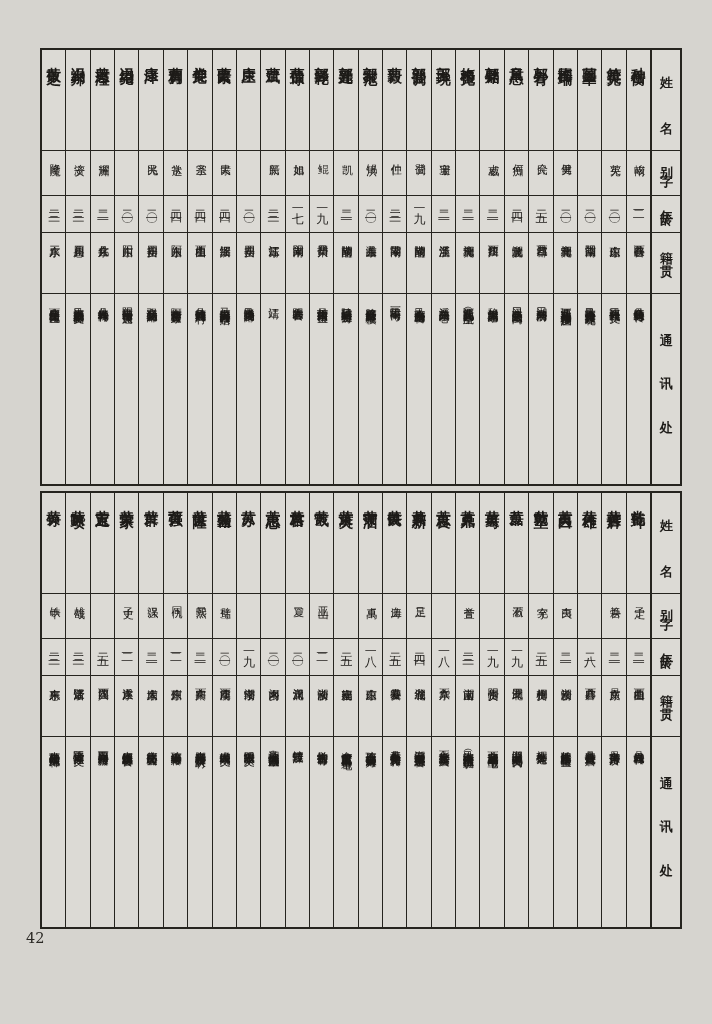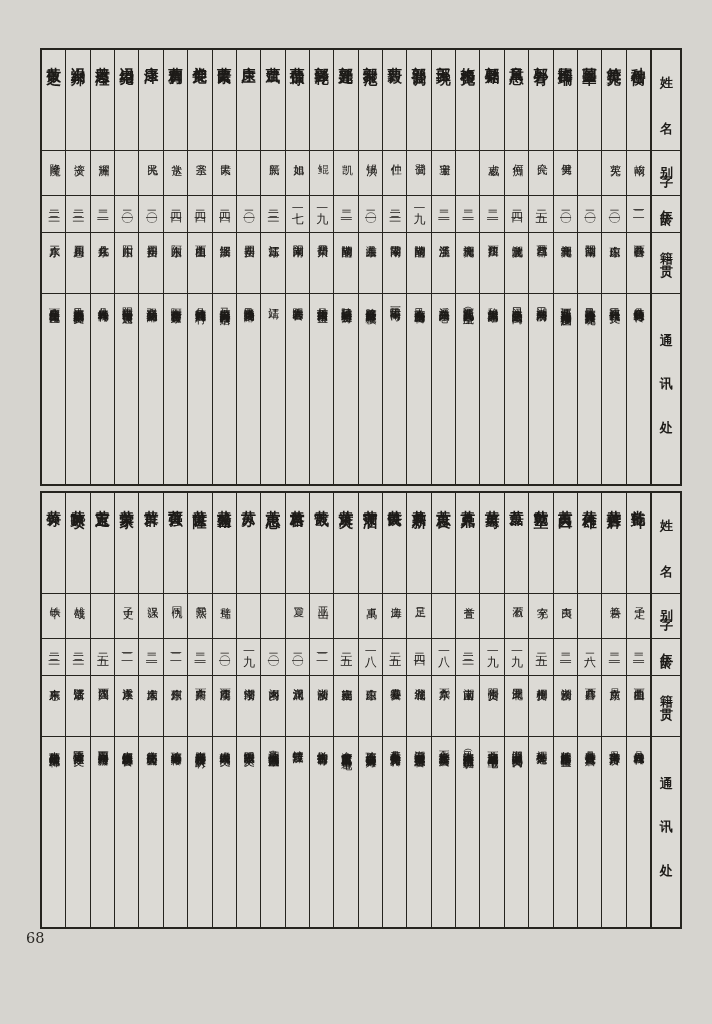--- a/index.html
+++ b/index.html
@@ -949,14 +949,14 @@
               <span>广东惠来</span>
             </div>
             <div class="cell addr">
               <span>惠来南门外柏盘池儒林第</span>
             </div>
           </div>
         </div>
     </section>
 
   </div>
-  <div class="page-number">68</div>
+  <div class="page-number">42</div>
 </div>
 
 </body></html>

